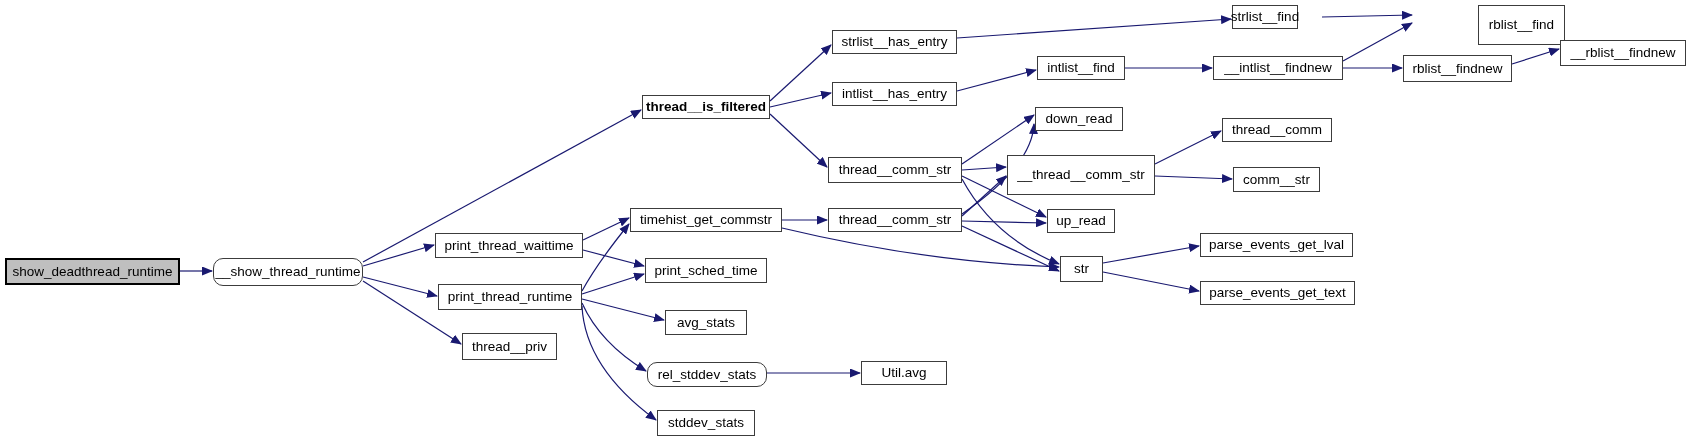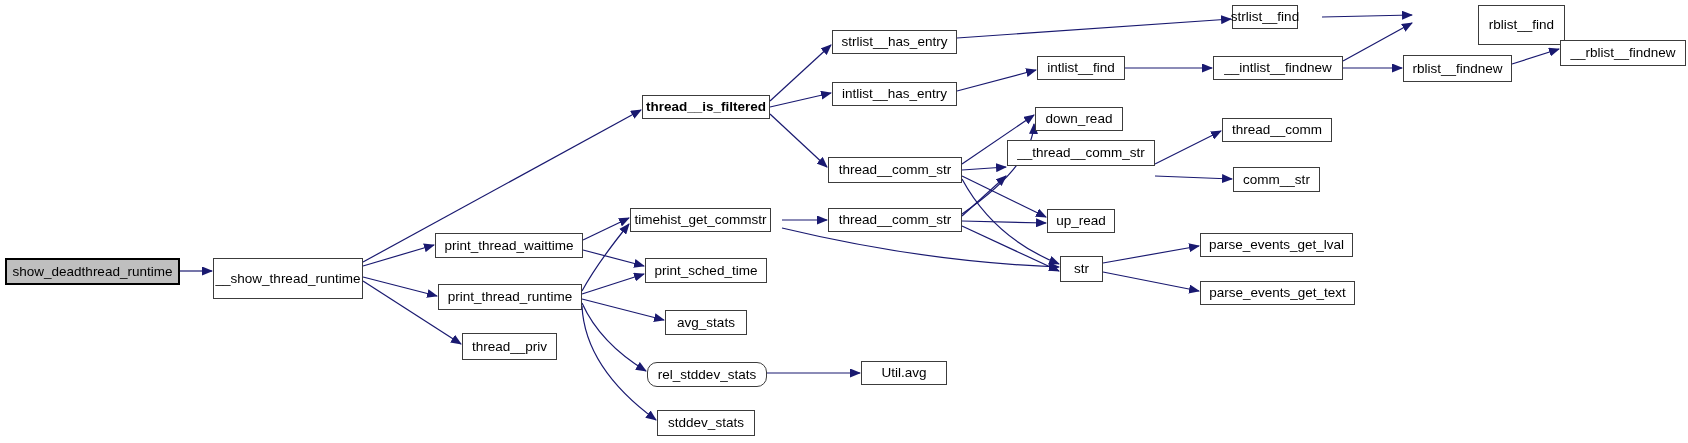--- a/index.html
+++ b/index.html
@@ -97,36 +97,36 @@
         <path d="M962,226 L 1059,271" class="edge" marker-end="url(#arrow)"></path>
         <path d="M1155,164 L 1221,131" class="edge" marker-end="url(#arrow)"></path>
         <path d="M1155,176 L 1232,179" class="edge" marker-end="url(#arrow)"></path>
         <path d="M1103,263 L 1199,246" class="edge" marker-end="url(#arrow)"></path>
         <path d="M1103,272 L 1199,291" class="edge" marker-end="url(#arrow)"></path>
         <path d="M767,373 L 860,373" class="edge" marker-end="url(#arrow)"></path>
       </g>
   </svg>
   <div id="node-layer">
       <div class="node highlight" style="left: 5px; top: 258px; width: 175px; height: 27px; text-align: center;">show_deadthread_runtime</div>
-      <div class="node" style="left: 213px; top: 258px; width: 150px; height: 41px;">__show_thread_runtime</div>
+      <div class="node" style="left: 213px; top: 258px; width: 150px; height: 28px; border-radius: 10px;">__show_thread_runtime</div>
       <div class="node" style="left: 435px; top: 233px; width: 148px; height: 25px;">print_thread_waittime</div>
       <div class="node" style="left: 438px; top: 284px; width: 144px; height: 26px;">print_thread_runtime</div>
       <div class="node" style="left: 462px; top: 333px; width: 95px; height: 27px;">thread__priv</div>
       <div class="node" style="left: 642px; top: 95px; width: 128px; height: 24px; font-weight: bold;">thread__is_filtered</div>
-      <div class="node" style="left: 630px; top: 208px; width: 141px; height: 24px;">timehist_get_commstr</div>
+      <div class="node" style="left: 630px; top: 208px; width: 152px; height: 24px;">timehist_get_commstr</div>
       <div class="node" style="left: 645px; top: 258px; width: 122px; height: 25px;">print_sched_time</div>
       <div class="node" style="left: 665px; top: 310px; width: 82px; height: 25px;">avg_stats</div>
       <div class="node" style="left: 647px; top: 362px; width: 120px; height: 25px; border-radius: 10px;">rel_stddev_stats</div>
       <div class="node" style="left: 657px; top: 410px; width: 98px; height: 26px;">stddev_stats</div>
       <div class="node" style="left: 832px; top: 30px; width: 125px; height: 24px;">strlist__has_entry</div>
       <div class="node" style="left: 832px; top: 82px; width: 125px; height: 24px;">intlist__has_entry</div>
       <div class="node" style="left: 828px; top: 157px; width: 134px; height: 26px;">thread__comm_str</div>
       <div class="node" style="left: 828px; top: 208px; width: 134px; height: 24px;">thread__comm_str</div>
       <div class="node" style="left: 1035px; top: 107px; width: 88px; height: 24px;">down_read</div>
-      <div class="node" style="left: 1007px; top: 140px; width: 148px; height: 26px; text-align: center;">__thread__comm_str</div>
+      <div class="node" style="left: 1007px; top: 155px; width: 148px; height: 40px; text-align: center;">__thread__comm_str</div>
       <div class="node" style="left: 1047px; top: 209px; width: 68px; height: 24px;">up_read</div>
       <div class="node" style="left: 1060px; top: 256px; width: 43px; height: 26px;">str</div>
       <div class="node" style="left: 1037px; top: 56px; width: 88px; height: 24px;">intlist__find</div>
       <div class="node" style="left: 1232px; top: 5px; width: 66px; height: 24px;">strlist__find</div>
       <div class="node" style="left: 1213px; top: 56px; width: 130px; height: 24px;">__intlist__findnew</div>
       <div class="node" style="left: 1222px; top: 118px; width: 110px; height: 24px;">thread__comm</div>
       <div class="node" style="left: 1233px; top: 167px; width: 87px; height: 25px;">comm__str</div>
       <div class="node" style="left: 1200px; top: 233px; width: 153px; height: 24px;">parse_events_get_lval</div>
       <div class="node" style="left: 1200px; top: 281px; width: 155px; height: 24px;">parse_events_get_text</div>
       <div class="node" style="left: 1478px; top: 5px; width: 87px; height: 40px;">rblist__find</div>

